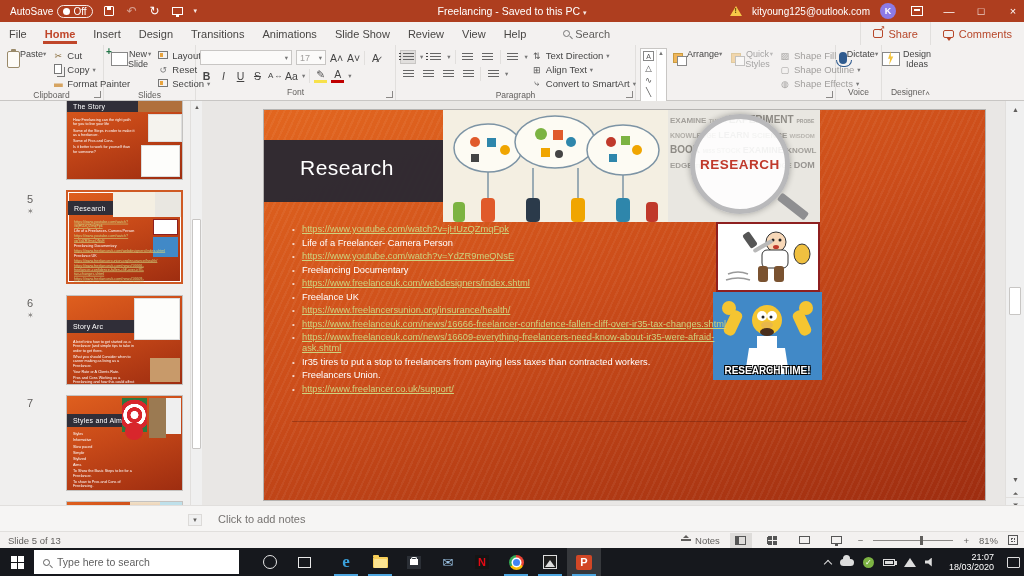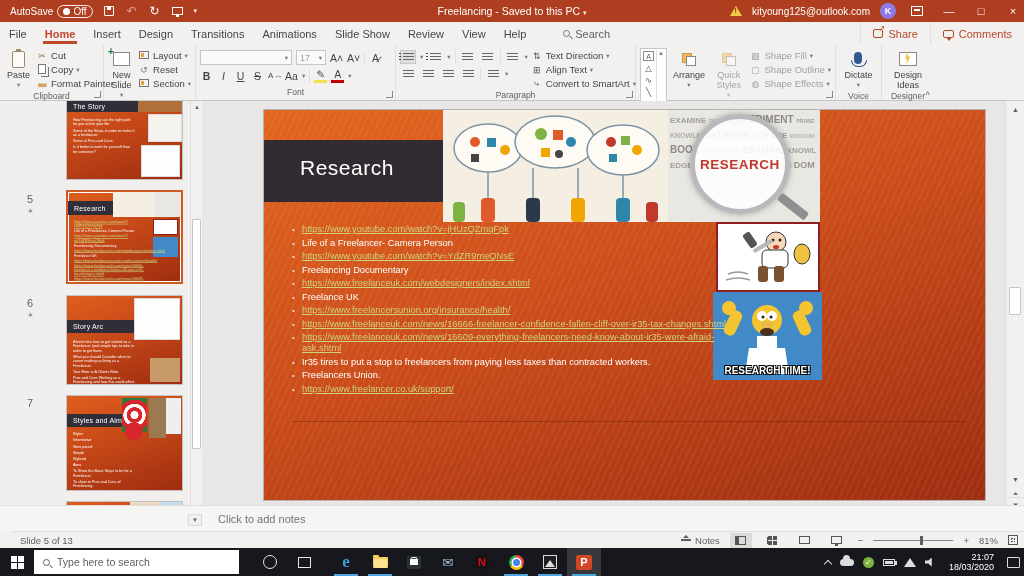--- a/index.html
+++ b/index.html
@@ -42,21 +42,21 @@
 .shareic:after{content:"↗";position:absolute;top:-6px;left:4px;font-size:8px;color:#b7472a}
 .cmtic{width:11px;height:8px;border:1.3px solid #b7472a;border-radius:2px;position:relative}
 .cmtic:after{content:"";position:absolute;left:2px;bottom:-4px;border-left:3px solid transparent;border-right:3px solid transparent;border-top:4px solid #b7472a}
 
 
 .ribbon{position:absolute;top:45px;left:0;right:0;height:56px;background:#f3f1f0;border-bottom:1px solid #c8c6c4;display:flex}
 .grp{border-right:1px solid #e1dfdd;display:flex;flex-direction:column;position:relative}
 .gbody{flex:1;display:flex;align-items:flex-start;padding:3px 4px 0 4px;gap:3px}
 .glabel{height:13px;text-align:center;font-size:8.5px;color:#605e5c;line-height:11px}
 .launcher{position:absolute;right:2px;bottom:2px;width:7px;height:7px;border-right:1.2px solid #8a8886;border-bottom:1.2px solid #8a8886}
-.bigbtn{display:flex;flex-direction:column;font-size:9px;color:#444;text-align:center;padding:1px 3px;line-height:10px}
+.bigbtn{display:flex;flex-direction:row;font-size:9px;color:#444;text-align:center;padding:1px 3px;line-height:10px}
 .bigbtn .bic{height:20px;display:flex;align-items:center;justify-content:center;margin-bottom:1px}
 .chv{font-size:6.5px;color:#777}
 .scol{display:flex;flex-direction:column;justify-content:space-between;height:42px;padding-top:1px}
 .srow{display:flex;align-items:center;gap:3px;font-size:9.5px;color:#444;height:13px;white-space:nowrap}
 .mini{width:12px;text-align:center;font-size:9px;color:#8a6d3b;flex:none}
 .clip{width:13px;height:17px;border:1.3px solid #9a8a6a;border-radius:2px;background:#fdfbf7;position:relative}
 .clip:before{content:"";position:absolute;top:-3px;left:3px;width:5px;height:3px;background:#9a8a6a;border-radius:1px}
 .copyic{width:8px;height:10px;border:1.1px solid #777;background:#fff;box-shadow:2px 2px 0 #f3f1f0,3px 3px 0 #777;display:inline-block}
 .fpic{width:9px;height:9px;background:#d6a461;clip-path:polygon(0 60%,100% 60%,100% 100%,0 100%);position:relative;display:inline-block}
 .newslide{width:17px;height:14px;border:1.2px solid #888;background:#fff;position:relative}
@@ -137,21 +137,21 @@
 .cscroll{position:absolute;right:0;top:0;width:19px;height:100%;background:#f0f0f0;border-left:1px solid #e1dfdd}
 .cs-btn{position:absolute;left:0;width:19px;height:14px;text-align:center;font-size:7px;color:#605e5c;line-height:14px}
 .cs-thumb{position:absolute;left:3px;width:12px;background:#fff;border:1px solid #c8c6c4;border-radius:1px}
 
 
 .notes{position:absolute;top:505px;left:0;right:0;height:26px;background:#f6f5f4;border-top:1px solid #e1dfdd;display:flex;align-items:center}
 .notes-text{margin-left:218px;font-size:11px;color:#767371}
 .pdown{position:absolute;left:188px;top:8px;width:14px;height:12px;background:#f0f0f0;border:1px solid #dcdad8;font-size:6px;color:#605e5c;text-align:center;line-height:11px}
 
 
-.statusbar{position:absolute;top:531px;left:12px;right:0;height:17px;background:#f3f1f0;border-top:1px solid #e1dfdd;display:flex;align-items:center;font-size:9.5px;color:#605e5c}
+.statusbar{position:absolute;top:531px;left:0;right:0;height:17px;background:#f3f1f0;border-top:1px solid #e1dfdd;display:flex;align-items:center;font-size:9.5px;color:#605e5c}
 .sb-left{padding-left:8px}
 .sb-right{margin-left:auto;display:flex;align-items:center;gap:10px;padding-right:6px}
 .sb-notes{display:flex;align-items:center;gap:4px}
 .notesic{width:10px;height:2px;background:#605e5c;position:relative}
 .notesic:before{content:"";position:absolute;left:2px;top:-4px;border-left:3px solid transparent;border-right:3px solid transparent;border-bottom:3px solid #605e5c}
 .viewbtn{width:22px;height:15px;display:flex;align-items:center;justify-content:center}
 .viewbtn.on{background:#dedcda}
 .vb-norm{width:11px;height:9px;border:1.1px solid #555;position:relative}
 .vb-norm:before{content:"";position:absolute;left:0;top:0;width:3px;height:100%;background:#555}
 .vb-sort{width:9px;height:9px;background:#555;box-shadow:-2px 0 0 -1px #555;clip-path:none;background:transparent;border:0;position:relative}

